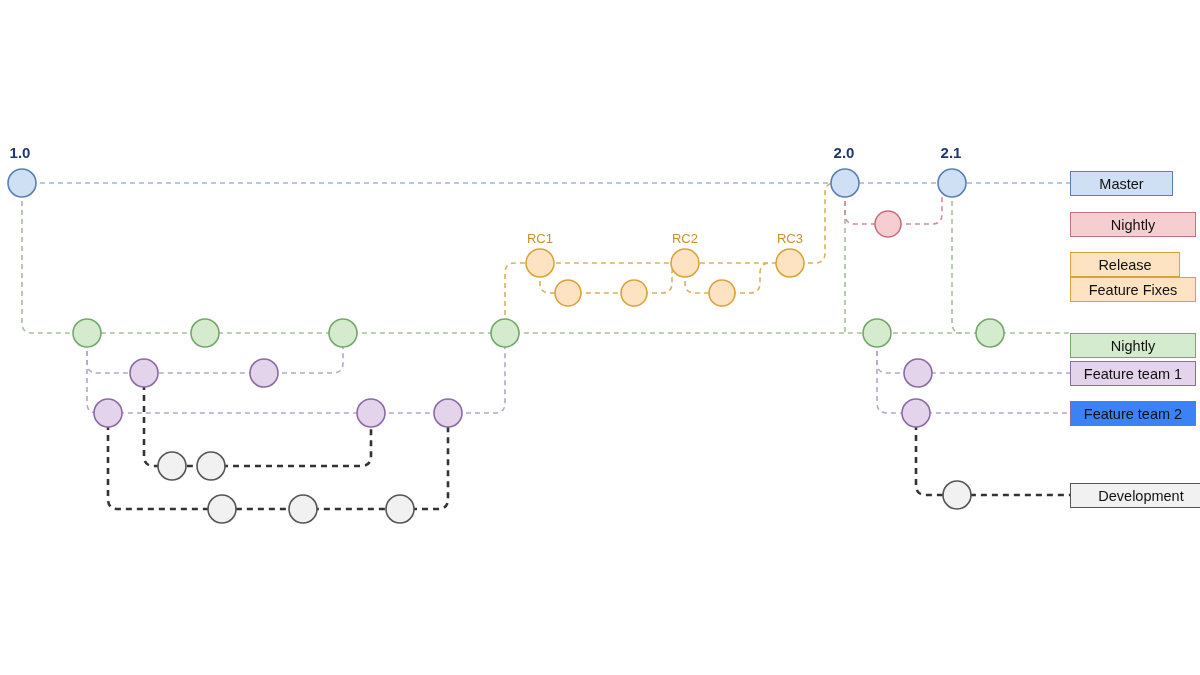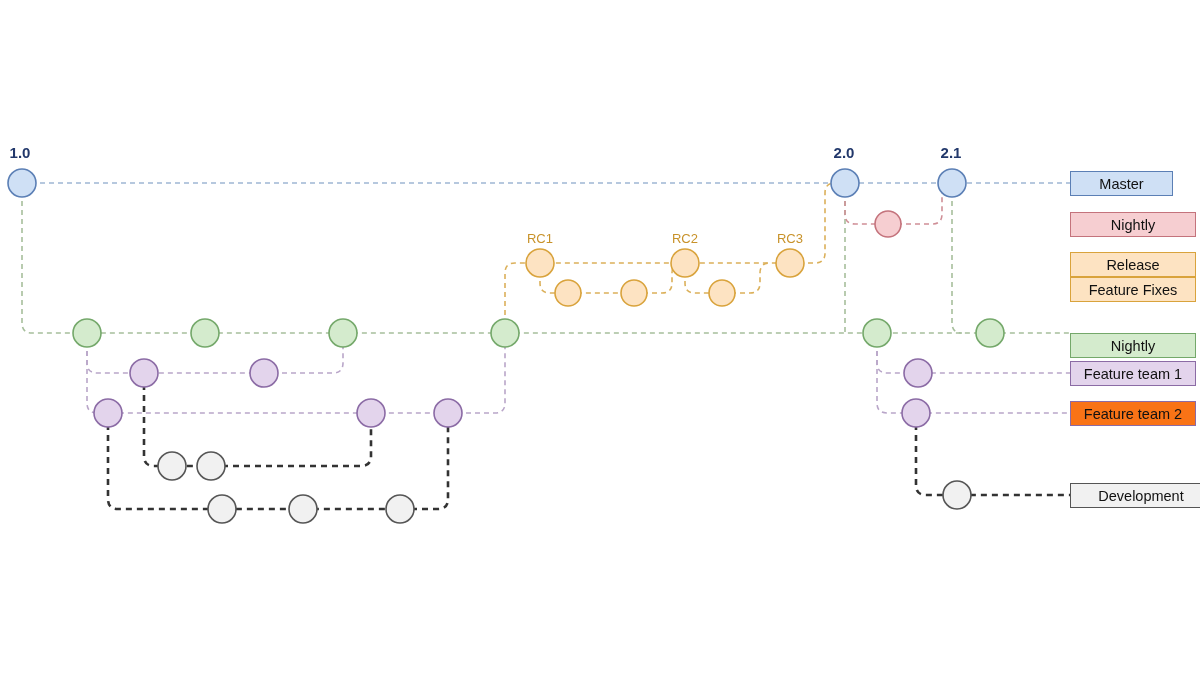--- a/index.html
+++ b/index.html
@@ -167,21 +167,21 @@
         <text x="540" y="243" text-anchor="middle" class="rc-tag" fill="#c8922a">RC1</text>
         <text x="685" y="243" text-anchor="middle" class="rc-tag" fill="#c8922a">RC2</text>
         <text x="790" y="243" text-anchor="middle" class="rc-tag" fill="#c8922a">RC3</text>
       </g>
 
   </svg>
 
   <div id="legend-layer">
       <div class="legend-box" style="left: 1070px; top: 171px; width: 103px; height: 25px; background: rgb(207, 224, 245); border-color: rgb(91, 127, 181);">Master</div>
       <div class="legend-box" style="left: 1070px; top: 212px; width: 126px; height: 25px; background: rgb(246, 206, 209); border-color: rgb(196, 115, 124);">Nightly</div>
-      <div class="legend-box" style="left: 1070px; top: 252px; width: 126px; height: 25px; background: rgb(253, 227, 194); border-color: rgb(217, 163, 60);">Release</div>
+      <div class="legend-box" style="left: 1070px; top: 252px; width: 110px; height: 25px; background: rgb(253, 227, 194); border-color: rgb(217, 163, 60);">Release</div>
       <div class="legend-box" style="left: 1070px; top: 277px; width: 126px; height: 25px; background: rgb(253, 227, 194); border-color: rgb(217, 163, 60);">Feature Fixes</div>
       <div class="legend-box" style="left: 1070px; top: 333px; width: 126px; height: 25px; background: rgb(212, 235, 205); border-color: rgb(116, 168, 106);">Nightly</div>
       <div class="legend-box" style="left: 1070px; top: 361px; width: 126px; height: 25px; background: rgb(227, 212, 236); border-color: rgb(139, 107, 165);">Feature team 1</div>
-      <div class="legend-box" style="left: 1070px; top: 401px; width: 126px; height: 25px; background: #f97316; border-color: rgb(139, 107, 165);">Feature team 2</div>
+      <div class="legend-box" style="left: 1070px; top: 401px; width: 126px; height: 25px; background: #3b82f6; border-color: rgb(139, 107, 165);">Feature team 2</div>
       <div class="legend-box" style="left: 1070px; top: 483px; width: 142px; height: 25px; background: rgb(241, 241, 241); border-color: rgb(85, 85, 85);">Development</div>
     </div>
 
 </div>
 
 </body></html>

